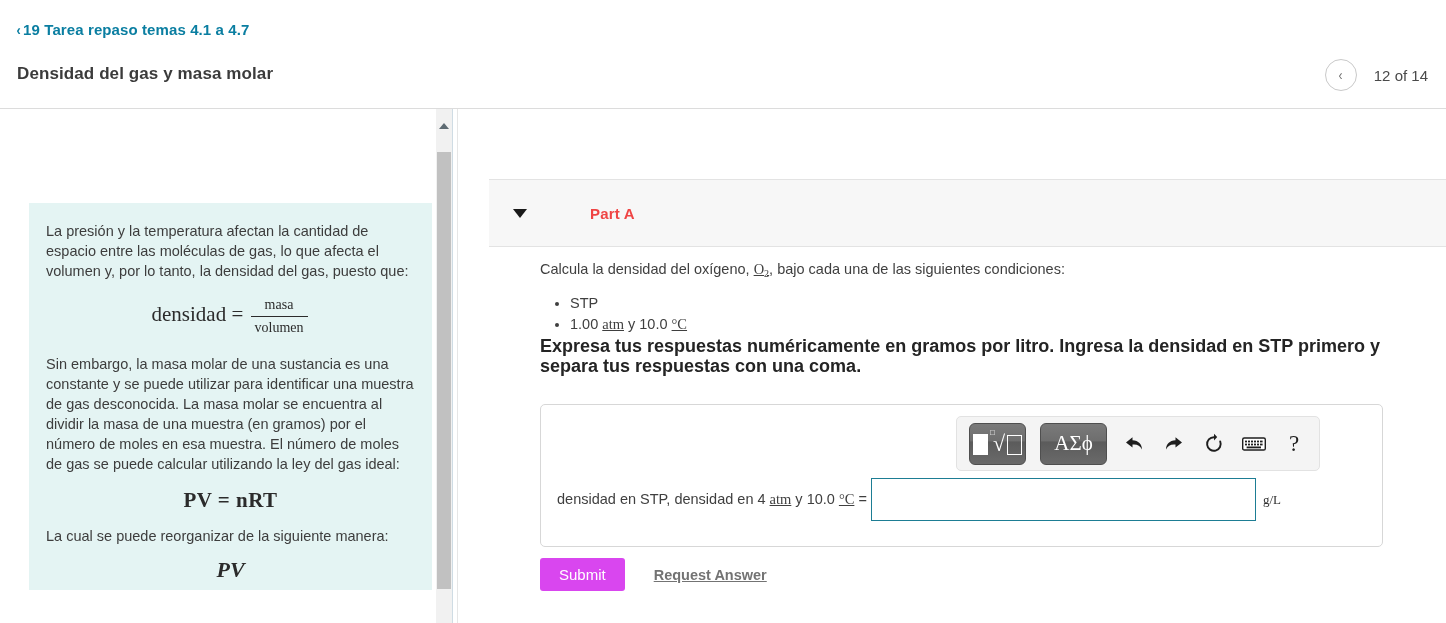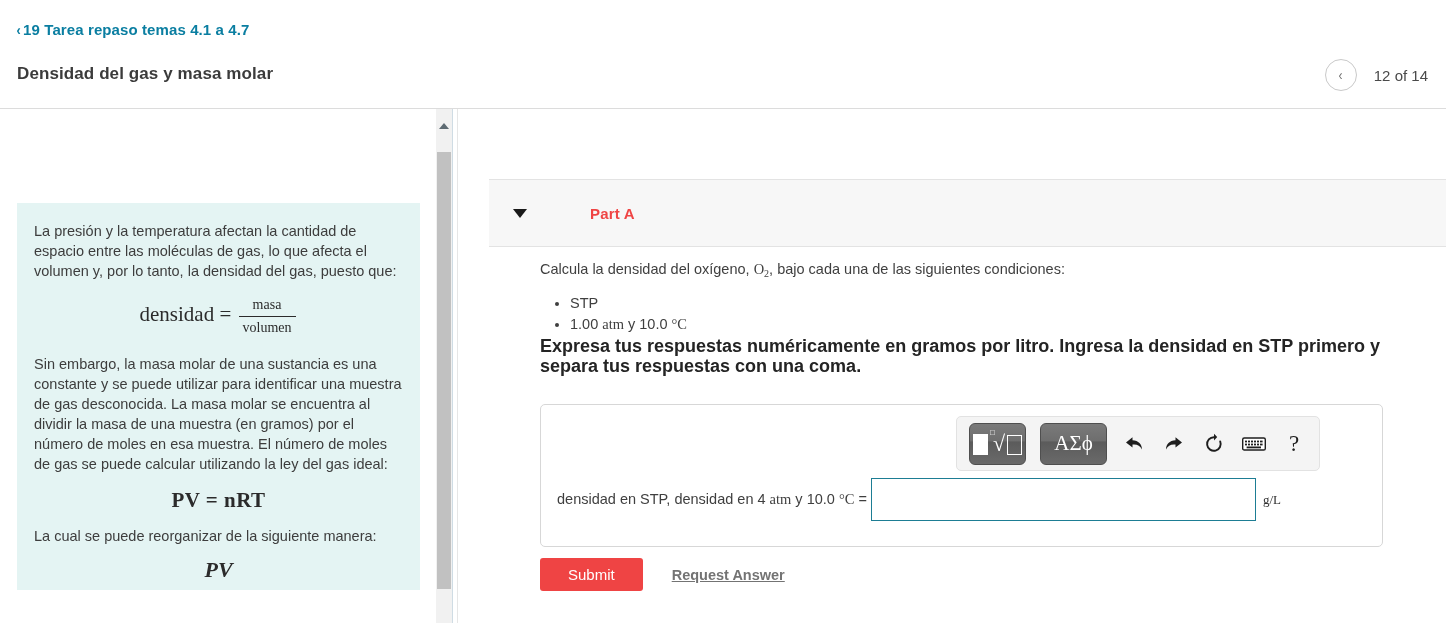--- a/index.html
+++ b/index.html
@@ -42,21 +42,21 @@
   .nav-circle .chev { display:block; transform: scaleX(.8) translateY(-1px); }
   .nav-count { font-size: 15px; color: #4a4a4a; }
 
   .header-rule {
     position: absolute; left: 0; top: 108px; width: 1446px; height: 1px;
     background: #dcdcdc;
   }
 
   
   .left-panel {
-    position: absolute; left: 0; top: 109px;
+    position: absolute; left: 12px; top: 109px;
     width: 437px; height: 514px;
     background: #fff; overflow: hidden;
   }
   .intro-box {
     position: absolute; left: 17px; top: 94px;
     width: 403px;
     background: #e4f4f3;
     padding: 18px 17px 10px 17px;
     color: #3d3d3d; font-size: 14.5px; line-height: 20px;
   }
@@ -124,21 +124,21 @@
     width: 0; height: 0;
     border-left: 7px solid transparent;
     border-right: 7px solid transparent;
     border-top: 9px solid #1a1a1a;
   }
   .part-label { font-size: 15px; font-weight: bold; color: #ef4444; letter-spacing: .2px; margin-left: 40px; }
 
   .q-body { position: absolute; left: 82px; top: 150px; width: 870px; }
   .q-text { font-size: 14.5px; color: #3f3f3f; line-height: 20px; }
   .sub { font-size: 10px; vertical-align: -3px; }
-  .serif { font-family: "Liberation Serif", serif; }
+  .serif { font-family: "Liberation Serif", serif; text-decoration: underline; }
   .q-list {
     margin: 9px 0 0 0; padding-left: 30px; color: #3f3f3f;
     font-size: 14.5px; line-height: 21px;
   }
   .q-list li { margin: 0; }
   .q-bold {
     margin-top: 1px;
     font-size: 18px; font-weight: bold; color: #242424; line-height: 20px;
   }
 
@@ -198,23 +198,23 @@
     font-size: 15px; color: #222; font-family: "Liberation Sans", sans-serif;
   }
   .answer-unit {
     font-family: "Liberation Serif", serif; font-size: 13px;
     color: #2f2f2f; margin-left: 7px;
   }
 
   
   .actions { position: absolute; left: 82px; top: 449px; display: flex; align-items: center; }
   .submit-btn {
-    background: #ef4444; color: #fff; border: none;
+    background: #d946ef; color: #fff; border: none;
     font-size: 15px; font-family: "Liberation Sans", sans-serif;
-    padding: 0 28px; height: 33px; border-radius: 3px; cursor: pointer;
+    padding: 0 19px; height: 33px; border-radius: 3px; cursor: pointer;
   }
   .request-link {
     margin-left: 29px; color: #737373; font-size: 14.5px;
     font-weight: bold; text-decoration: underline; cursor: pointer;
   }
 </style>
 </head>
 <body>
 
 <div id="page">

